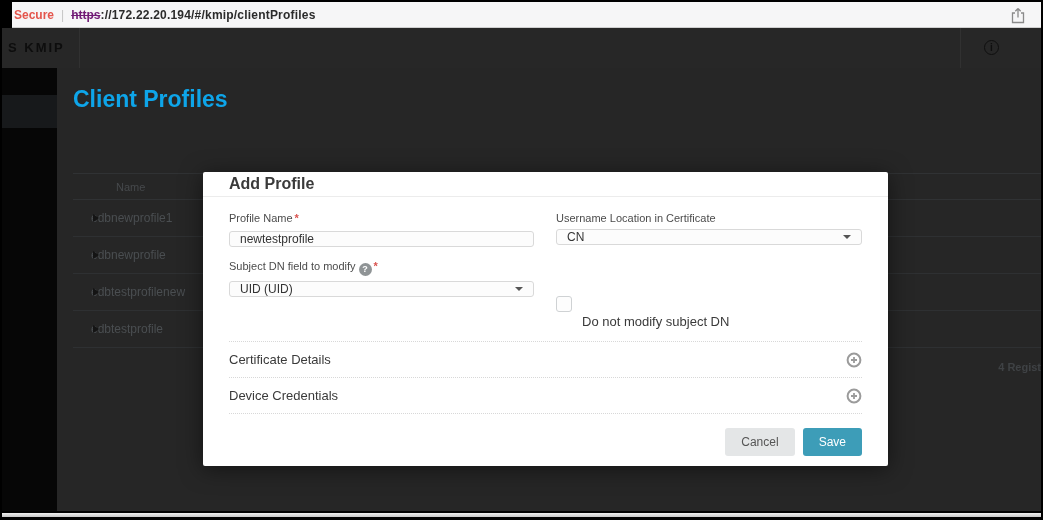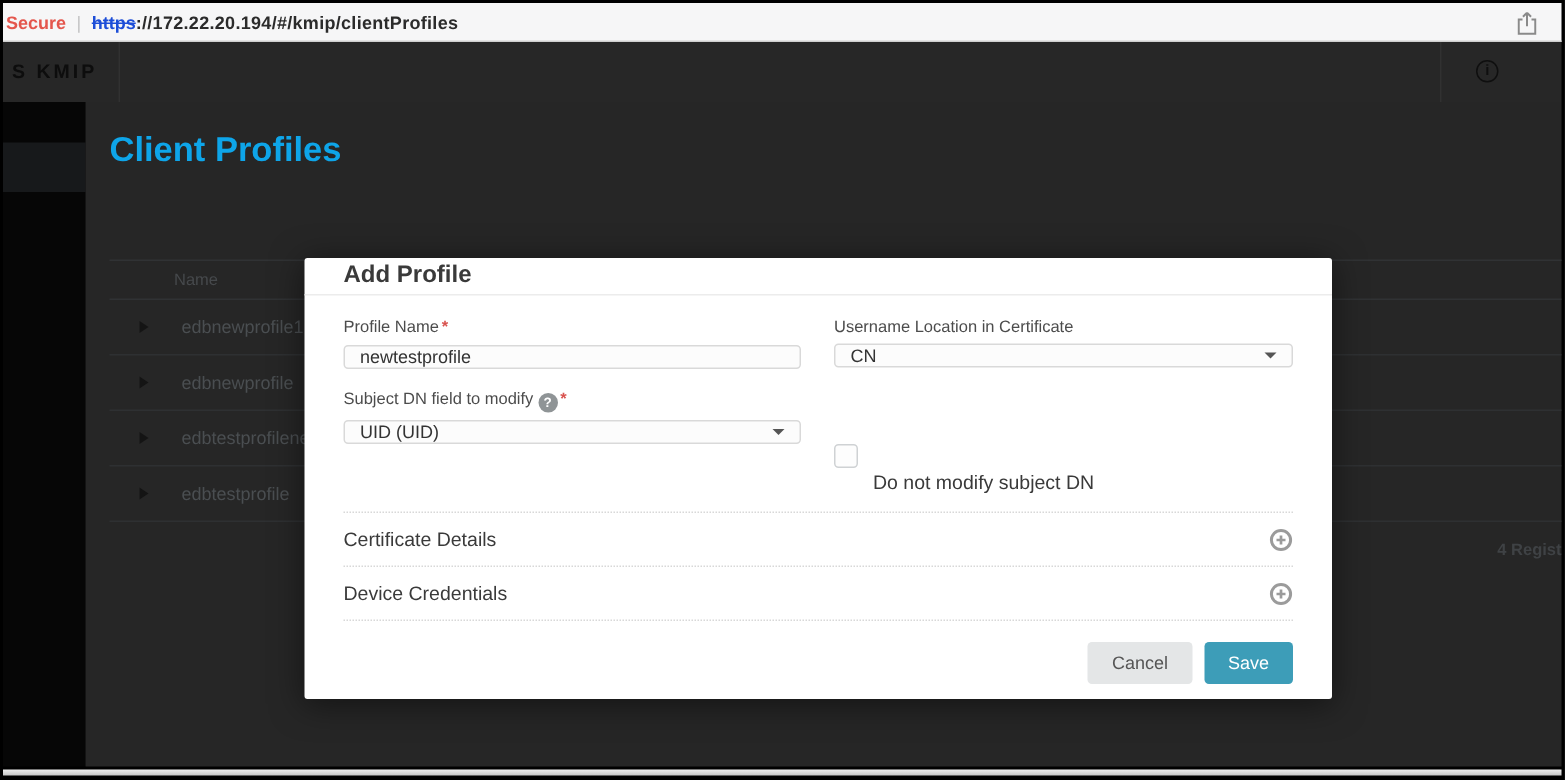--- a/index.html
+++ b/index.html
@@ -1,25 +1,25 @@
 <!DOCTYPE html>
 <html><head>
 <meta charset="utf-8">
 <style>
   * { margin:0; padding:0; box-sizing:border-box; }
   body { font-family:"Liberation Sans", sans-serif; background:#000; }
   .screen { position:relative; width:1043px; height:520px; background:#000; overflow:hidden; }
 
   
-  .browser-bar { position:absolute; left:2px; top:2px; right:2px; height:26px;
+  .browser-bar { position:absolute; left:12px; top:2px; right:2px; height:26px;
     background:#f6f6f7; border-bottom:1px solid #cfcfcf; display:flex; align-items:center;
     font-size:12px; font-weight:700; color:#2e2e2e; }
   .sec-label { color:#e4564d; padding-left:2px; }
   .sec-sep { color:#c4c4c4; margin:0 7px; font-weight:400; }
-  .scheme { color:#1d4ed8; text-decoration:line-through; }
+  .scheme { color:#701a75; text-decoration:line-through; }
   .url-rest { color:#2b2b2b; letter-spacing:.2px; }
   .share-ic { position:absolute; right:16px; top:5px; }
 
   
   .app-header { position:absolute; left:2px; top:28px; right:2px; height:40px; background:#272727; }
   .brand { position:absolute; left:6px; top:0; height:40px; line-height:40px; width:72px;
     color:#0d0d0d; font-weight:800; font-size:13px; letter-spacing:2px; }
   .hdr-div1 { position:absolute; left:77px; top:0; width:1px; height:40px; background:#313131; }
   .hdr-div2 { position:absolute; right:80px; top:0; width:1px; height:40px; background:#313131; }
   .info-ic { position:absolute; right:42px; top:12px; width:15px; height:15px; border:1.5px solid #0f0f0f;
@@ -33,21 +33,21 @@
 
   
   .tbl { position:absolute; left:16px; right:0; top:105px; }
   .tbl-head { height:27px; border-top:1px solid #303234; border-bottom:1px solid #303234;
     display:flex; align-items:center; }
   .tbl-head span { margin-left:43px; font-size:11px; color:#46494c; }
   .tbl-row { height:37px; border-bottom:1px solid #2e3032; display:flex; align-items:center; position:relative; }
   .tbl-row:last-of-type { border-bottom:1px dotted #34373a; }
   .row-arrow { position:absolute; left:20px; width:0; height:0;
     border-left:6px solid #141414; border-top:4px solid transparent; border-bottom:4px solid transparent; }
-  .row-name { margin-left:48px; font-size:12px; color:#4a4e51; }
+  .row-name { margin-left:18px; font-size:12px; color:#4a4e51; }
   .tbl-foot { text-align:right; padding-top:13px; font-size:11px; font-weight:600; color:#3f4245;
     white-space:nowrap; }
 
   
   .modal { position:absolute; left:203px; top:172px; width:685px; height:294px; background:#fff;
     border-radius:2px; box-shadow:0 3px 22px rgba(0,0,0,.5); z-index:10; }
   .modal-hd { height:25px; padding:0 26px; display:flex; align-items:center;
     border-bottom:1px solid #ececec; }
   .modal-title { font-size:16px; font-weight:600; color:#3a3a3a; }
   .modal-body { padding:15px 26px 0; }

